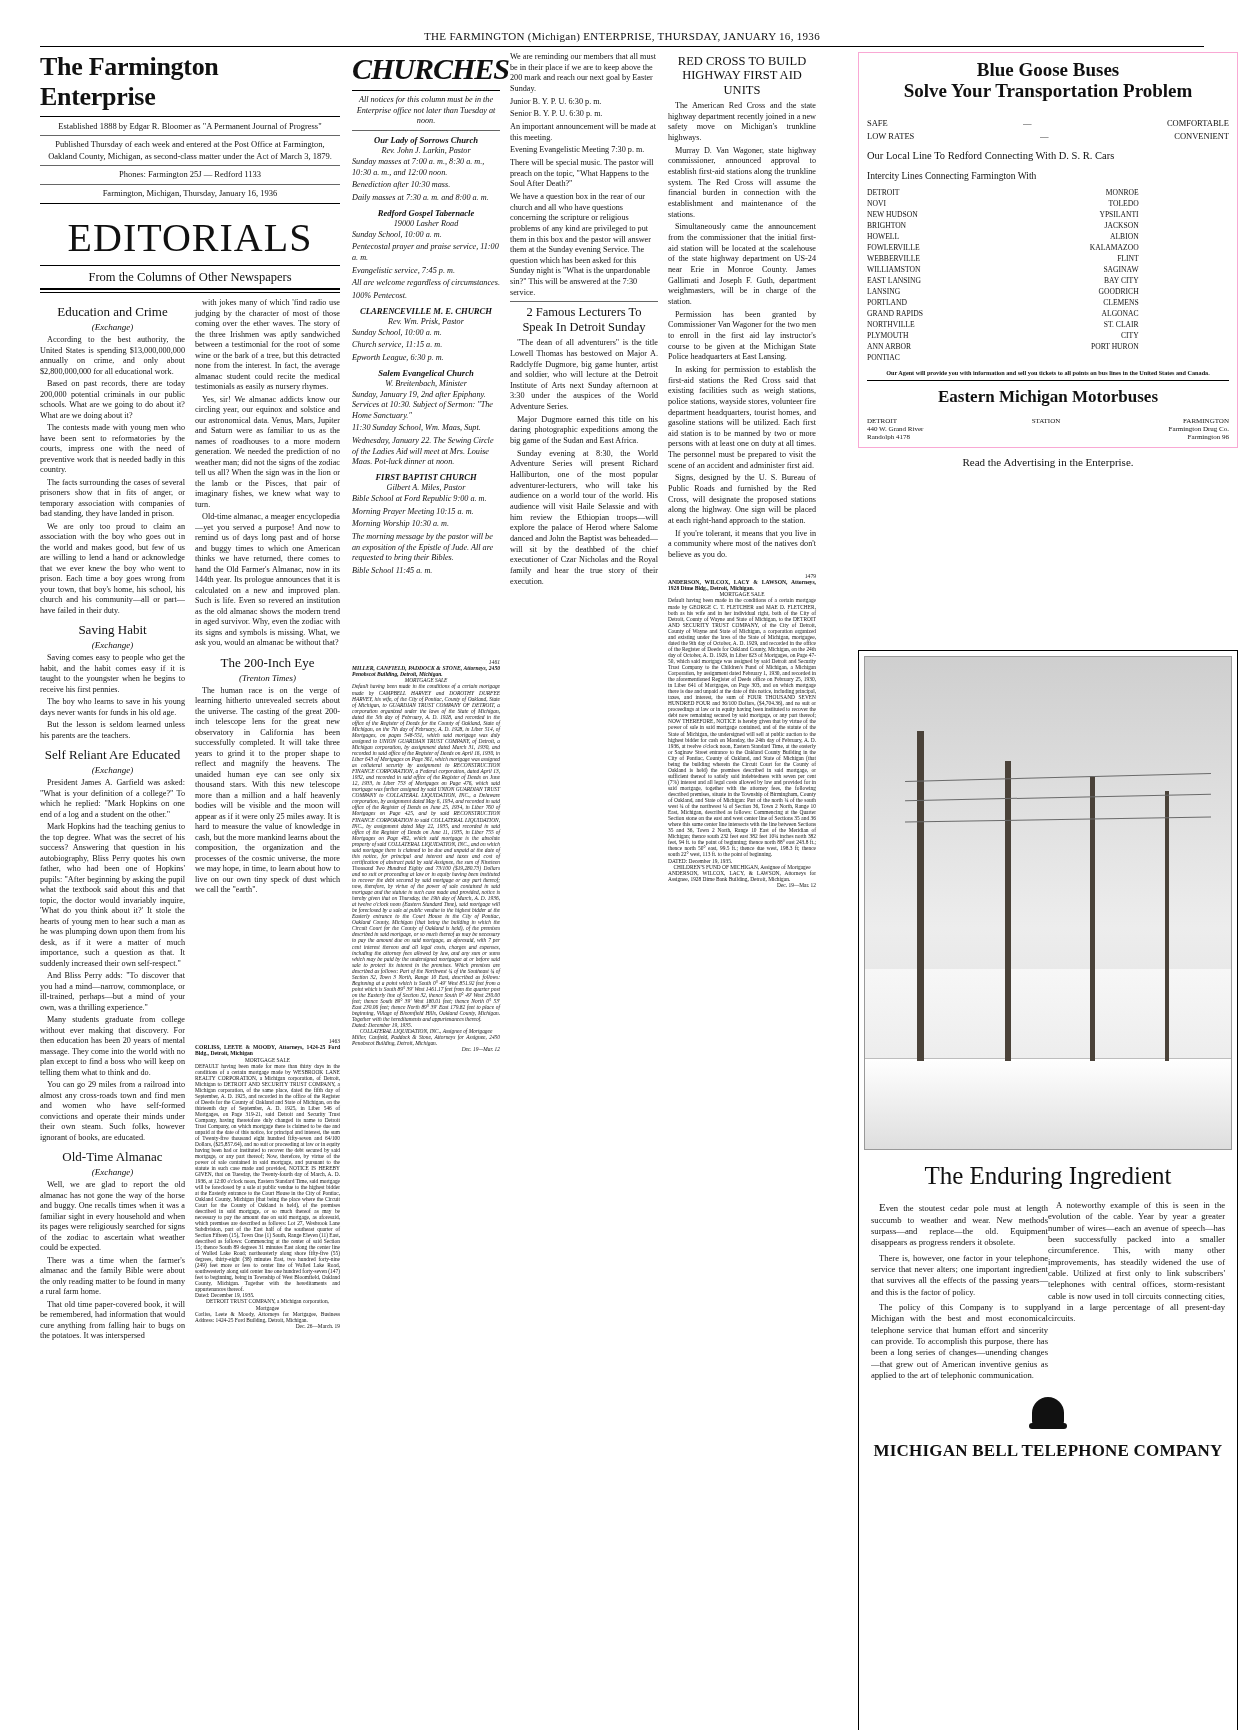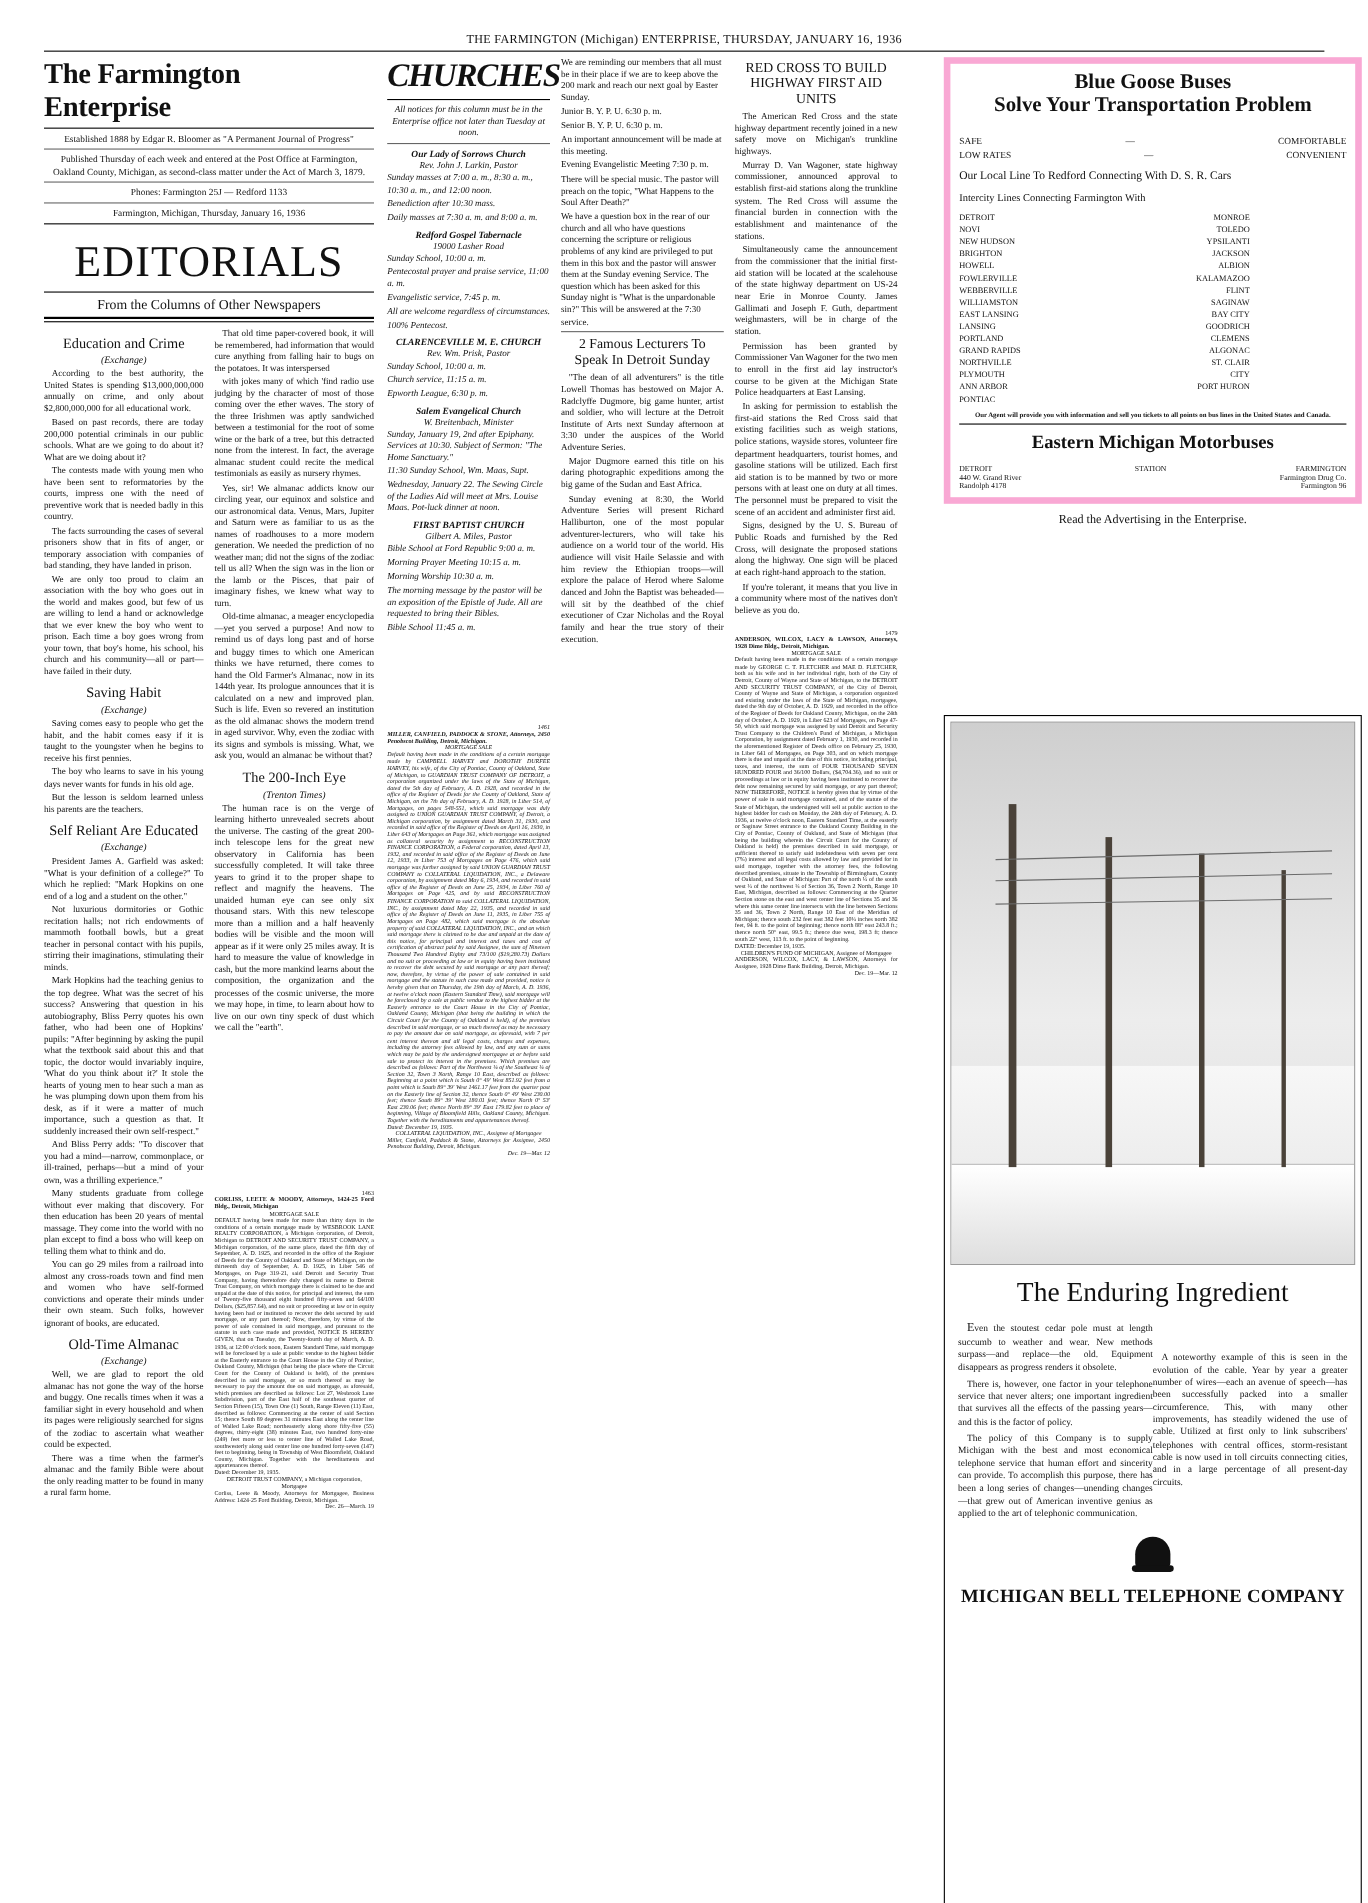--- a/index.html
+++ b/index.html
@@ -33,39 +33,39 @@
   .church-name{font-size:8.6px;text-align:center;font-weight:bold;margin:4px 0 1px;}
   .church-sub{font-size:8.2px;text-align:center;margin:0 0 2px;}
   p.sm{font-size:8.2px;line-height:1.3;margin:0 0 2px;}
   .ctr{text-align:center;}
 
   .boxhead{font-size:12.5px;text-align:center;line-height:1.15;margin:2px 0 4px;}
   .legal{font-size:5.4px;line-height:1.12;text-align:justify;}
   .legal b{font-size:5.6px;}
   .legal-num{font-size:5.6px;text-align:right;}
 
-  .ad{border:6px solid #f9a8d4;padding:6px 8px;box-sizing:border-box;}
+  .ad{border:1px solid #f9a8d4;padding:6px 8px;box-sizing:border-box;}
   .ad-title{font-size:19px;font-weight:bold;text-align:center;line-height:1.12;font-family:"Liberation Serif",serif;}
   .ad-sub{font-size:10.5px;text-align:left;margin-top:8px;line-height:1.3;}
   .ad-row{display:flex;justify-content:space-between;font-size:8.5px;margin-top:3px;}
   .citylist{display:flex;justify-content:space-between;font-size:7.6px;line-height:1.45;margin-top:4px;}
   .citylist div{width:48%;}
   .agent{font-size:6.2px;text-align:center;line-height:1.25;margin-top:6px;font-weight:bold;}
   .motor{font-size:17px;font-weight:bold;text-align:center;margin-top:6px;line-height:1.15;}
   .readad{font-size:11px;text-align:center;margin-top:8px;}
 
   .telebox{position:absolute;left:818px;top:598px;width:380px;height:1098px;border:1px solid #000;box-sizing:border-box;}
   .photo{position:relative;margin:5px;height:492px;background:linear-gradient(#dcdcdc,#f2f2f2 40%,#e8e8e8 100%);overflow:hidden;border:1px solid #999;}
   .sky{position:absolute;inset:0;background:linear-gradient(#cfcfcf,#ededed 55%,#d8d8d8);}
   .snow{position:absolute;left:0;right:0;bottom:0;height:180px;background:linear-gradient(#f7f7f7,#e3e3e3);}
   .snow2{position:absolute;left:0;right:0;bottom:0;height:90px;background:linear-gradient(#ffffff,#dedede);border-top:1px solid #bdbdbd;}
   .pole{position:absolute;bottom:88px;width:7px;background:#4a4239;}
   .wire{position:absolute;height:1px;background:#6a6a6a;}
   .tele-title{font-size:25px;text-align:center;margin:12px 0 10px;font-family:"Liberation Serif",serif;}
-  .tele-cols{display:flex;padding:0 12px;align-items:center;}
+  .tele-cols{display:flex;padding:0 12px;}
   .tele-cols>div{flex:1;}
   p.tele{font-size:8.6px;line-height:1.32;text-align:justify;margin:0 0 4px;text-indent:8px;}
   .dropcapwrap p.tele:first-child:first-letter{font-size:11px;}
   .bell{width:46px;height:46px;margin:6px auto 2px;position:relative;}
   .bell:before{content:"";position:absolute;left:7px;top:6px;width:32px;height:28px;border-radius:16px 16px 4px 4px;background:#111;}
   .bell:after{content:"";position:absolute;left:4px;top:32px;width:38px;height:6px;border-radius:3px;background:#111;}
   .mbtc{font-size:17px;text-align:center;font-weight:bold;letter-spacing:.2px;margin-top:4px;}
 </style>
 </head>
 <body>
@@ -105,21 +105,20 @@
 
         <div class="sechead ctr">Saving Habit</div>
         <div class="exch">(Exchange)</div>
         <p class="body">Saving comes easy to people who get the habit, and the habit comes easy if it is taught to the youngster when he begins to receive his first pennies.</p>
         <p class="body">The boy who learns to save in his young days never wants for funds in his old age.</p>
         <p class="body">But the lesson is seldom learned unless his parents are the teachers.</p>
 
         <div class="sechead ctr">Self Reliant Are Educated</div>
         <div class="exch">(Exchange)</div>
         <p class="body">President James A. Garfield was asked: "What is your definition of a college?" To which he replied: "Mark Hopkins on one end of a log and a student on the other."</p>
-        <p class="body">Not luxurious dormitories or Gothic recitation halls; not rich endowments of mammoth football bowls, but a great teacher in personal contact with his pupils, stirring their imaginations, stimulating their minds.</p>
         <p class="body">Mark Hopkins had the teaching genius to the top degree. What was the secret of his success? Answering that question in his autobiography, Bliss Perry quotes his own father, who had been one of Hopkins' pupils: "After beginning by asking the pupil what the textbook said about this and that topic, the doctor would invariably inquire, 'What do you think about it?' It stole the hearts of young men to hear such a man as he was plumping down upon them from his desk, as if it were a matter of much importance, such a question as that. It suddenly increased their own self-respect."</p>
         <p class="body">And Bliss Perry adds: "To discover that you had a mind—narrow, commonplace, or ill-trained, perhaps—but a mind of your own, was a thrilling experience."</p>
         <p class="body">Many students graduate from college without ever making that discovery. For then education has been 20 years of mental massage. They come into the world with no plan except to find a boss who will keep on telling them what to think and do.</p>
         <p class="body">You can go 29 miles from a railroad into almost any cross-roads town and find men and women who have self-formed convictions and operate their minds under their own steam. Such folks, however ignorant of books, are educated.</p>
 
         <div class="sechead ctr">Old-Time Almanac</div>
         <div class="exch">(Exchange)</div>
         <p class="body">Well, we are glad to report the old almanac has not gone the way of the horse and buggy. One recalls times when it was a familiar sight in every household and when its pages were religiously searched for signs of the zodiac to ascertain what weather could be expected.</p>
         <p class="body">There was a time when the farmer's almanac and the family Bible were about the only reading matter to be found in many a rural farm home.</p>
         <p class="body">That old time paper-covered book, it will be remembered, had information that would cure anything from falling hair to bugs on the potatoes. It was interspersed</p>

